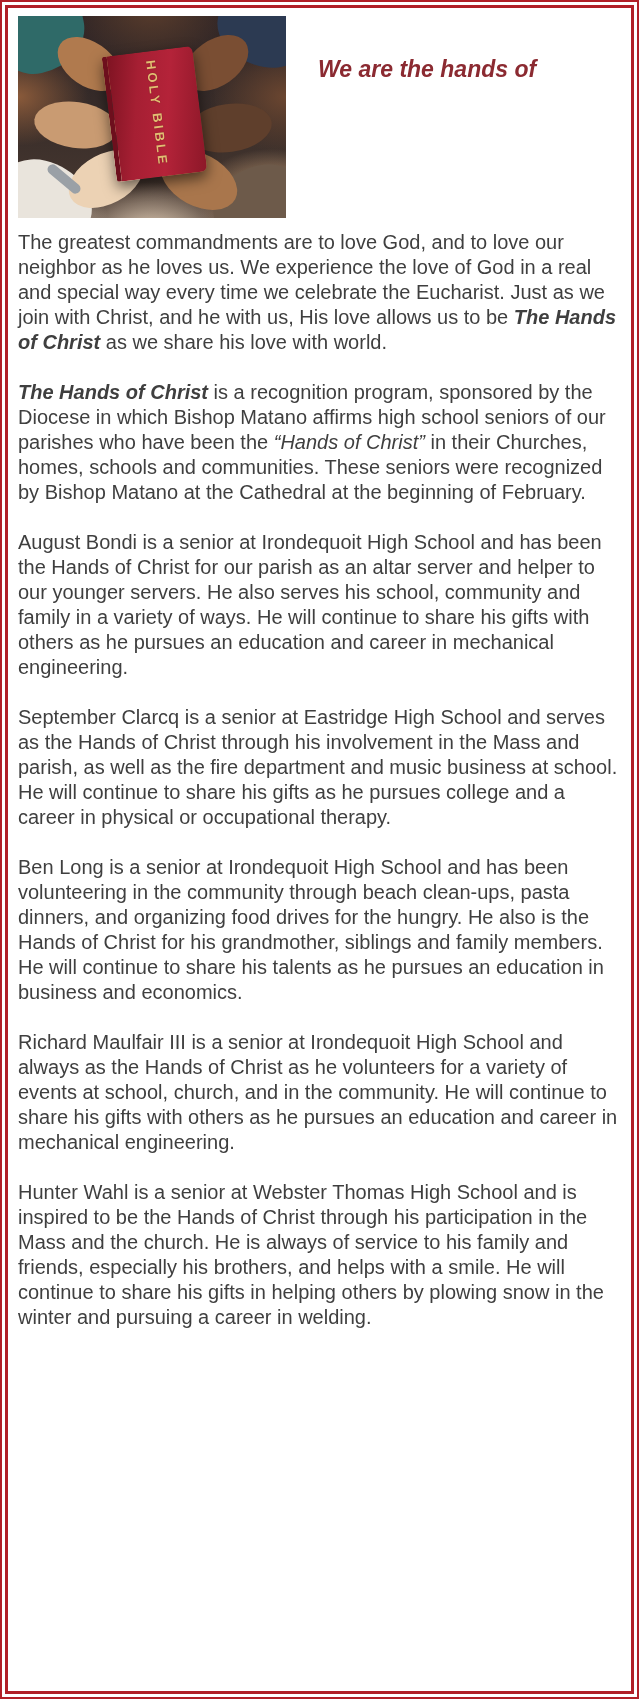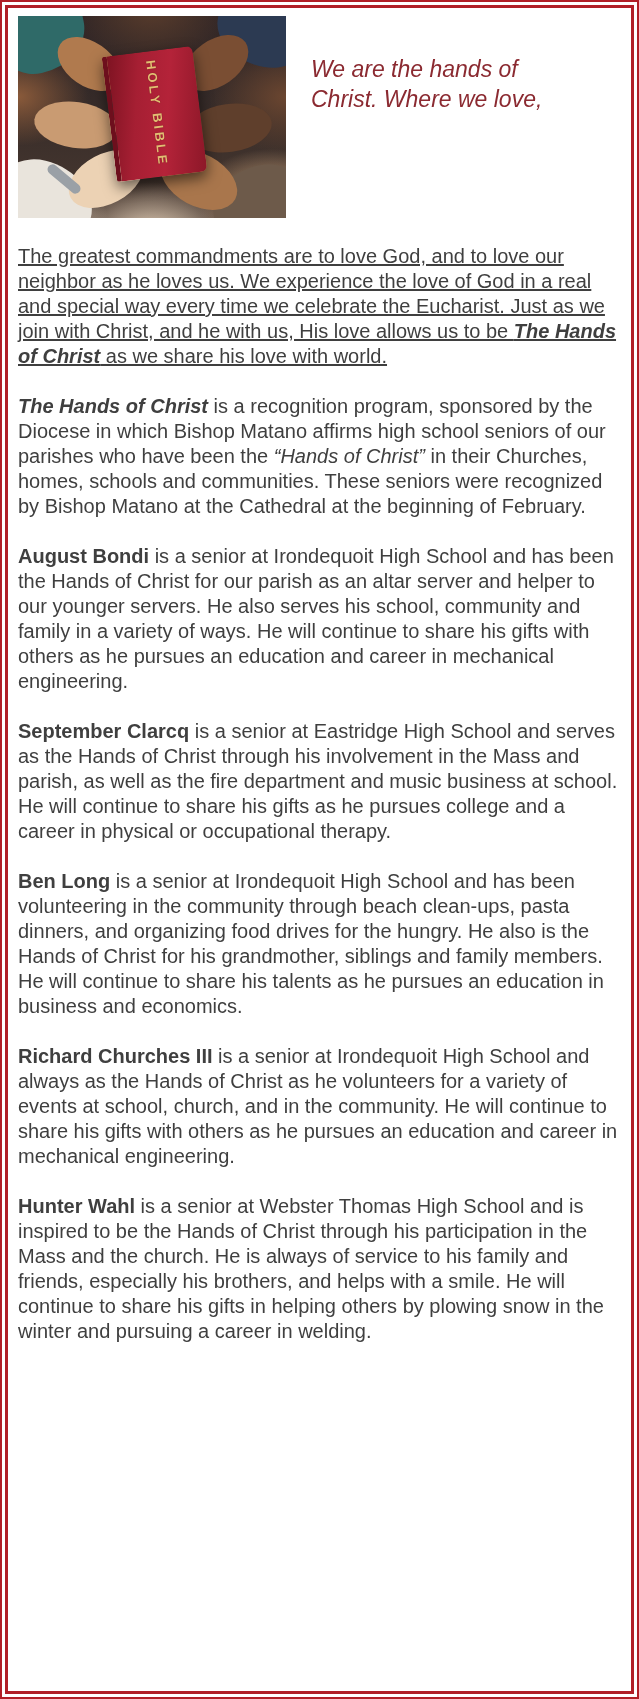--- a/index.html
+++ b/index.html
@@ -75,42 +75,42 @@
   .book-title {
     writing-mode: vertical-rl;
     text-orientation: mixed;
     color: #e3bd72;
     font-size: 13px;
     font-weight: bold;
     letter-spacing: 3px;
     text-shadow: 0 0 1px rgba(0,0,0,0.4);
   }
   .quote {
-    margin-left: 25px;
+    margin-left: 32px;
     margin-top: 38px;
     font-style: italic;
     font-size: 23px;
     line-height: 30px;
     color: #8b2a31;
+    font-weight: bold;
   }
   
   .body-text {
     margin-top: 10px;
     font-size: 20px;
     line-height: 25px;
     color: #3f3f3f;
   }
   .body-text p {
     margin: 25px 0 0 0;
   }
   .body-text p.first {
-    margin-top: 26px;
-    text-decoration: underline;
+    margin-top: 12px;
   }
-  .seg-b  { font-weight: bold; }
+  .seg-b  { font-weight: normal; }
   .seg-i  { font-style: italic; margin-top: 20px; }
   .seg-bi { font-weight: bold; font-style: italic; }
 </style>
 </head>
 <body>
 
 <div class="page">
   <div class="frame">
 
     <div class="header">
@@ -126,28 +126,27 @@
         <div class="hand hand-5"></div>
         <div class="hand hand-6"></div>
         <div class="watch"></div>
         <div class="book">
           <span class="book-title">HOLY BIBLE</span>
         </div>
       </div>
 
       <div class="quote">
         <div>We are the hands of</div>
-        <div>Christ.  Where we love,</div>
       </div>
     </div>
 
     <div class="body-text">
       <p class="first"><span>The greatest commandments are to love God, and to love our neighbor as he loves us.  We experience the love of God in a real and special way every time we celebrate the Eucharist.  Just as we join with Christ, and he with us, His love allows us to be </span><span class="seg-bi">The Hands of Christ</span><span> as we share his love with world.</span></p>
       <p><span class="seg-bi">The Hands of Christ</span><span> is a recognition program, sponsored by the Diocese in which Bishop Matano affirms high school seniors of our parishes who have been the </span><span class="seg-i">“Hands of Christ”</span><span> in their Churches, homes, schools and communities. These seniors were recognized by Bishop Matano at the Cathedral at the beginning of February.</span></p>
       <p><span class="seg-b">August Bondi</span><span> is a senior at Irondequoit High School and has been the Hands of Christ for our parish as an altar server and helper to our younger servers.  He also serves his school, community and family in a variety of ways.  He will continue to share his gifts with others as he pursues an education and career in mechanical engineering.</span></p>
       <p><span class="seg-b">September Clarcq</span><span> is a senior at Eastridge High School and serves as the Hands of Christ through his involvement in the Mass and parish, as well as the fire department and music business at school.  He will continue to share his gifts as he pursues college and a career in physical or occupational therapy.</span></p>
       <p><span class="seg-b">Ben Long</span><span> is a senior at Irondequoit High School and has been volunteering in the community through beach clean-ups, pasta dinners, and organizing food drives for the hungry.  He also is the Hands of Christ for his grandmother, siblings and family members.  He will continue to share his talents as he pursues an education in business and economics.</span></p>
-      <p><span class="seg-b">Richard Churches III</span><span> is a senior at Irondequoit High School and always as the Hands of Christ as he volunteers for a variety of events at school, church, and in the community.  He will continue to share his gifts with others as he pursues an education and career in mechanical engineering.</span></p>
+      <p><span class="seg-b">Richard Maulfair III</span><span> is a senior at Irondequoit High School and always as the Hands of Christ as he volunteers for a variety of events at school, church, and in the community.  He will continue to share his gifts with others as he pursues an education and career in mechanical engineering.</span></p>
       <p><span class="seg-b">Hunter Wahl</span><span> is a senior at Webster Thomas High School and is inspired to be the Hands of Christ through his participation in the Mass and the church.  He is always of service to his family and friends, especially his brothers, and helps with a smile.  He will continue to share his gifts in helping others by plowing snow in the winter and pursuing a career in welding.</span></p>
     </div>
 
   </div>
 </div>
 
 </body></html>

